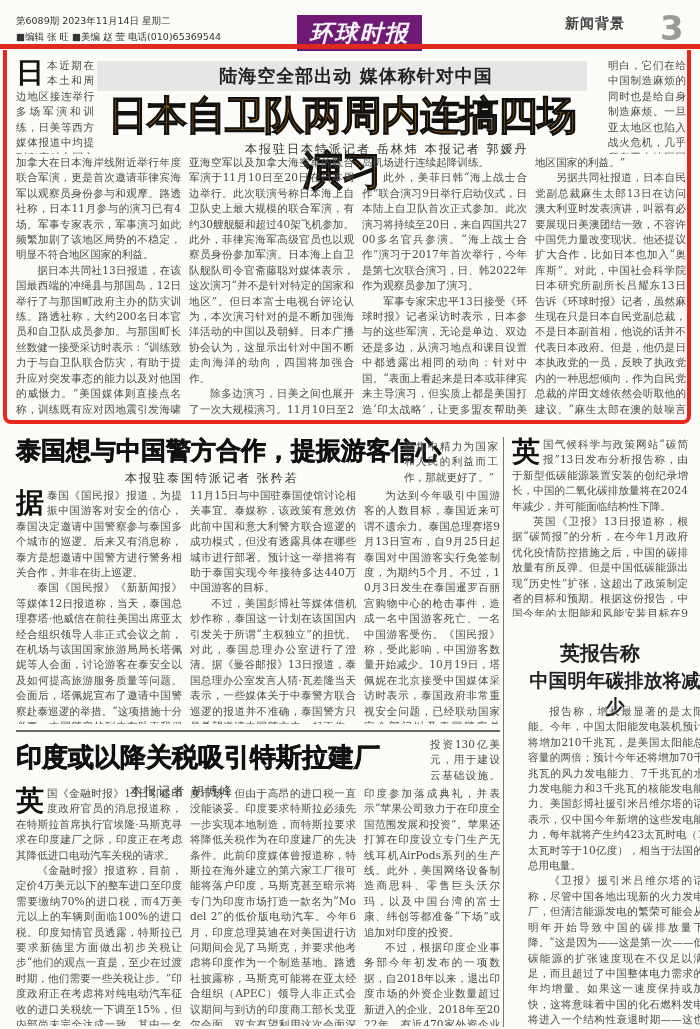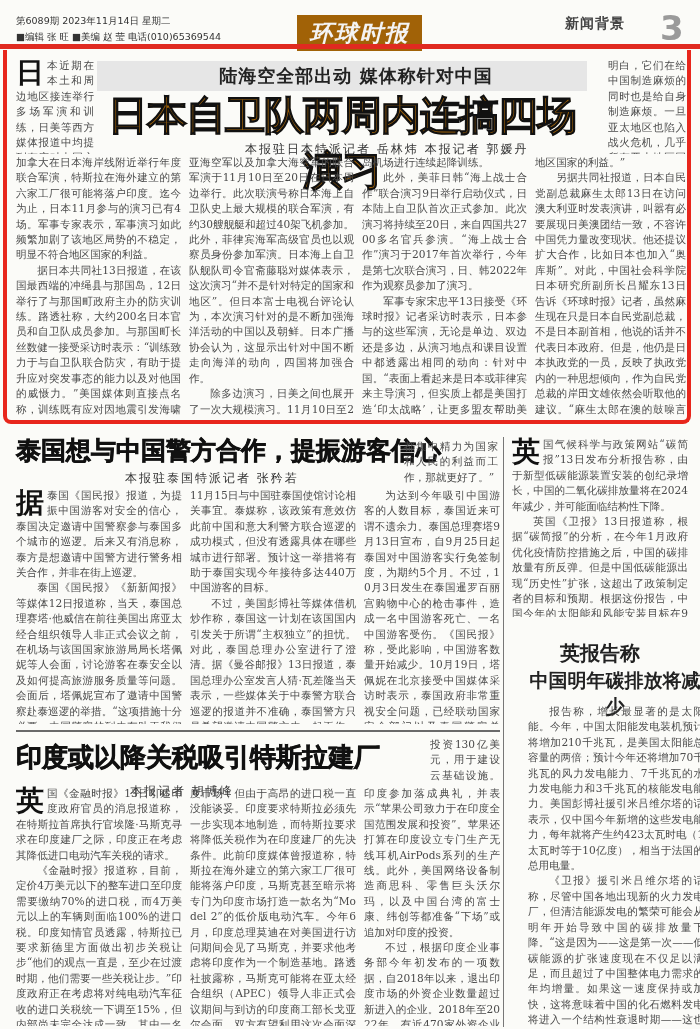--- a/index.html
+++ b/index.html
@@ -5,21 +5,21 @@
   html, body { margin: 0; padding: 0; }
   body {
     width: 700px; height: 1029px; overflow: hidden;
     background: #fbfbf8; position: relative;
     font-family: "DejaVu Serif", "Liberation Serif", serif;
     color: #3a3a3a;
   }
   .abs { position: absolute; }
   
   .hdr-line { font-family: "DejaVu Sans", "Liberation Sans", sans-serif; font-size: 9.5px; color: #333; white-space: nowrap; }
-  .masthead { left: 297px; top: 15px; width: 125px; height: 36px; background: #a16207; color: #f4f4f4; font-family: "DejaVu Serif", serif; font-size: 23px; font-style: italic; font-weight: bold; text-align: center; line-height: 36px; letter-spacing: 2px; }
+  .masthead { left: 297px; top: 15px; width: 125px; height: 36px; background: #701a75; color: #f4f4f4; font-family: "DejaVu Serif", serif; font-size: 23px; font-style: italic; font-weight: bold; text-align: center; line-height: 36px; letter-spacing: 2px; }
   .section-title { left: 565px; top: 15px; font-size: 14px; font-weight: bold; color: #444; letter-spacing: 1px; }
   .page-num { left: 660px; top: 8px; font-size: 34px; font-weight: bold; color: #9a9a9a; font-family: "DejaVu Sans", sans-serif; }
   .topbar { left: 0; top: 44px; width: 700px; height: 5px; background: #e02a20; }
   
   .leadbox { left: 3px; top: 50px; width: 688px; height: 374px; border: 4px solid #e8261c; border-top: none; border-radius: 0 0 8px 8px; box-sizing: border-box; }
   .kicker-bg { left: 97px; top: 61px; width: 490px; height: 30px; background: #e6e6e6; }
   .kicker { left: 111px; top: 61px; width: 490px; text-align: center; font-size: 18px; font-weight: bold; color: #222; line-height: 30px; letter-spacing: 1px; }
   .lead-headline { left: 92px; top: 88px; width: 500px; text-align: center; font-family: "DejaVu Sans", sans-serif; font-weight: 900; font-size: 40px; color: #a16207; letter-spacing: -1px; -webkit-text-stroke: 1px #111; }
   .byline { font-size: 12px; color: #333; letter-spacing: 2px; white-space: nowrap; }
   .col { font-size: 10.6px; line-height: 15.4px; color: #4a4a4a; text-align: justify; overflow: hidden; word-break: break-all; }
@@ -45,21 +45,21 @@
 <div class="abs leadbox"></div>
 <div class="abs kicker-bg"></div>
 <div class="abs kicker">陆海空全部出动    媒体称针对中国</div>
 <div class="abs lead-headline">日本自卫队两周内连搞四场演习</div>
 <div class="abs byline" style="left:245px;top:141px;">本报驻日本特派记者  岳林炜   本报记者  郭媛丹</div>
 
 <div class="abs col" style="left:16px;top:58px;width:78px;height:96px;">
   <span class="dropcap">日</span><span>本近期在本土和周边地区接连举行多场军演和训练，日美等西方媒体报道中均提到有应对中国之意。其中，日本与美国、澳大利亚和</span>
 </div>
 <div class="abs col" style="left:16px;top:155px;width:165px;height:262px;">
-  <p class="noindent">加拿大在日本海岸线附近举行年度联合军演，特斯拉在海外建立的第六家工厂很可能将落户印度。迄今为止，日本11月参与的演习已有4场。军事专家表示，军事演习如此频繁加剧了该地区局势的不稳定，明显不符合地区国家的利益。</p>
+  <p class="noindent">加拿大在日本海岸线附近举行年度联合军演，更是首次邀请菲律宾海军以观察员身份参与和观摩。路透社称，日本11月参与的演习已有4场。军事专家表示，军事演习如此频繁加剧了该地区局势的不稳定，明显不符合地区国家的利益。</p>
   <p>据日本共同社13日报道，在该国最西端的冲绳县与那国岛，12日举行了与那国町政府主办的防灾训练。路透社称，大约200名日本官员和自卫队成员参加。与那国町长丝数健一接受采访时表示：“训练致力于与自卫队联合防灾，有助于提升应对突发事态的能力以及对他国的威慑力。”美国媒体则直接点名称，训练既有应对因地震引发海啸的目的，也适用于应对“北京一旦试图武力攻台而如何疏散撤离该岛居民的紧急状态”。不过，共同社报道称，训练进行当天，有居民在沙滩上举着写有“不要做战争准备”等字样的纸张。</p>
 
 </div>
 <div class="abs col" style="left:189px;top:155px;width:165px;height:262px;">
   <p class="noindent">亚海空军以及加拿大海空军的联合军演于11月10日至20日在日本周边举行。此次联演号称日本海上自卫队史上最大规模的联合军演，有约30艘舰艇和超过40架飞机参加。此外，菲律宾海军高级官员也以观察员身份参加军演。日本海上自卫队舰队司令官斋藤聪对媒体表示，这次演习“并不是针对特定的国家和地区”。但日本富士电视台评论认为，本次演习针对的是不断加强海洋活动的中国以及朝鲜。日本广播协会认为，这显示出针对中国不断走向海洋的动向，四国将加强合作。</p>
   <p>除多边演习，日美之间也展开了一次大规模演习。11月10日至20日，日本陆海空自卫队约3万人与美军约1万人在日本全国多地举行大规模军演，演习地点包含与那国岛、奄美大岛等地区，且会利用平时不会使用的民用机场进行战斗机起降等训练。共同社报道称，13日，日本航空自卫队的战斗机为了应对无法使用冲绳县那霸机场的状况，首度在鹿儿岛县的奄美机场、德之</p>
 </div>
 <div class="abs col" style="left:362px;top:155px;width:165px;height:262px;">
   <p class="noindent">岛机场进行连续起降训练。</p>
   <p>此外，美菲日韩“海上战士合作”联合演习9日举行启动仪式，日本陆上自卫队首次正式参加。此次演习将持续至20日，来自四国共2700多名官兵参演。“海上战士合作”演习于2017年首次举行，今年是第七次联合演习，日、韩2022年作为观察员参加了演习。</p>

